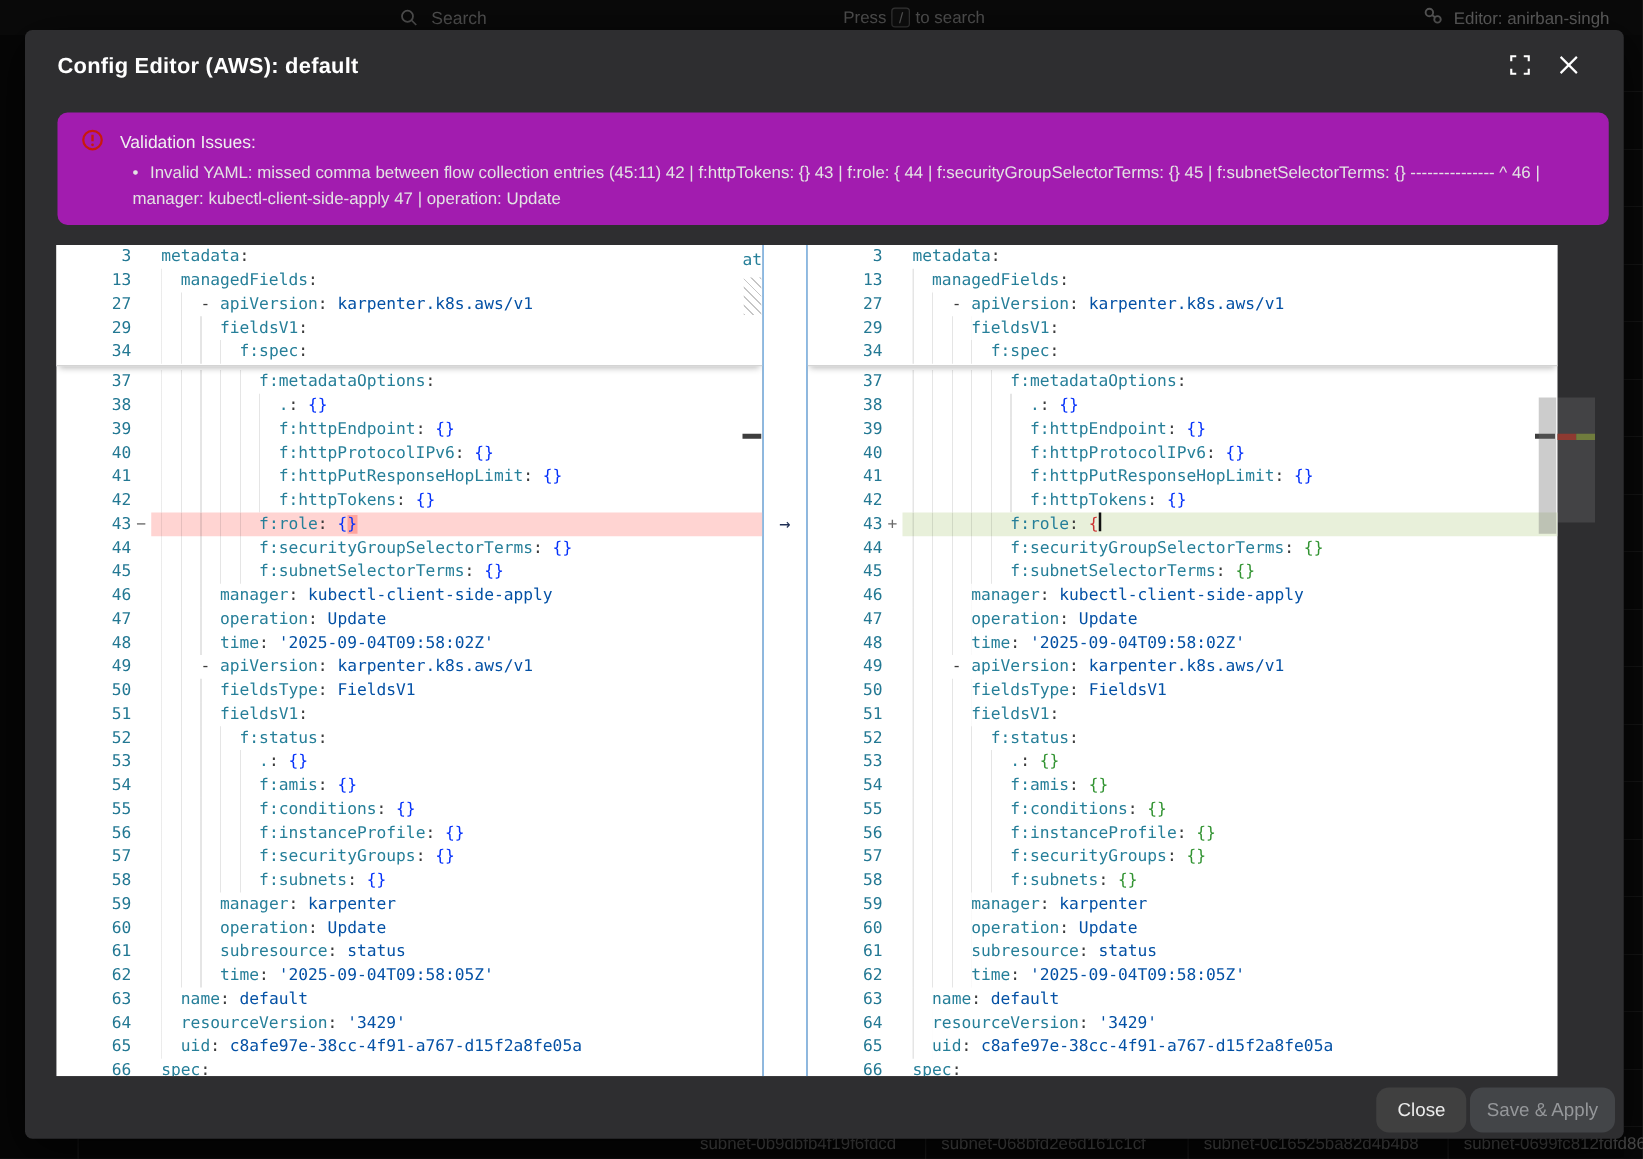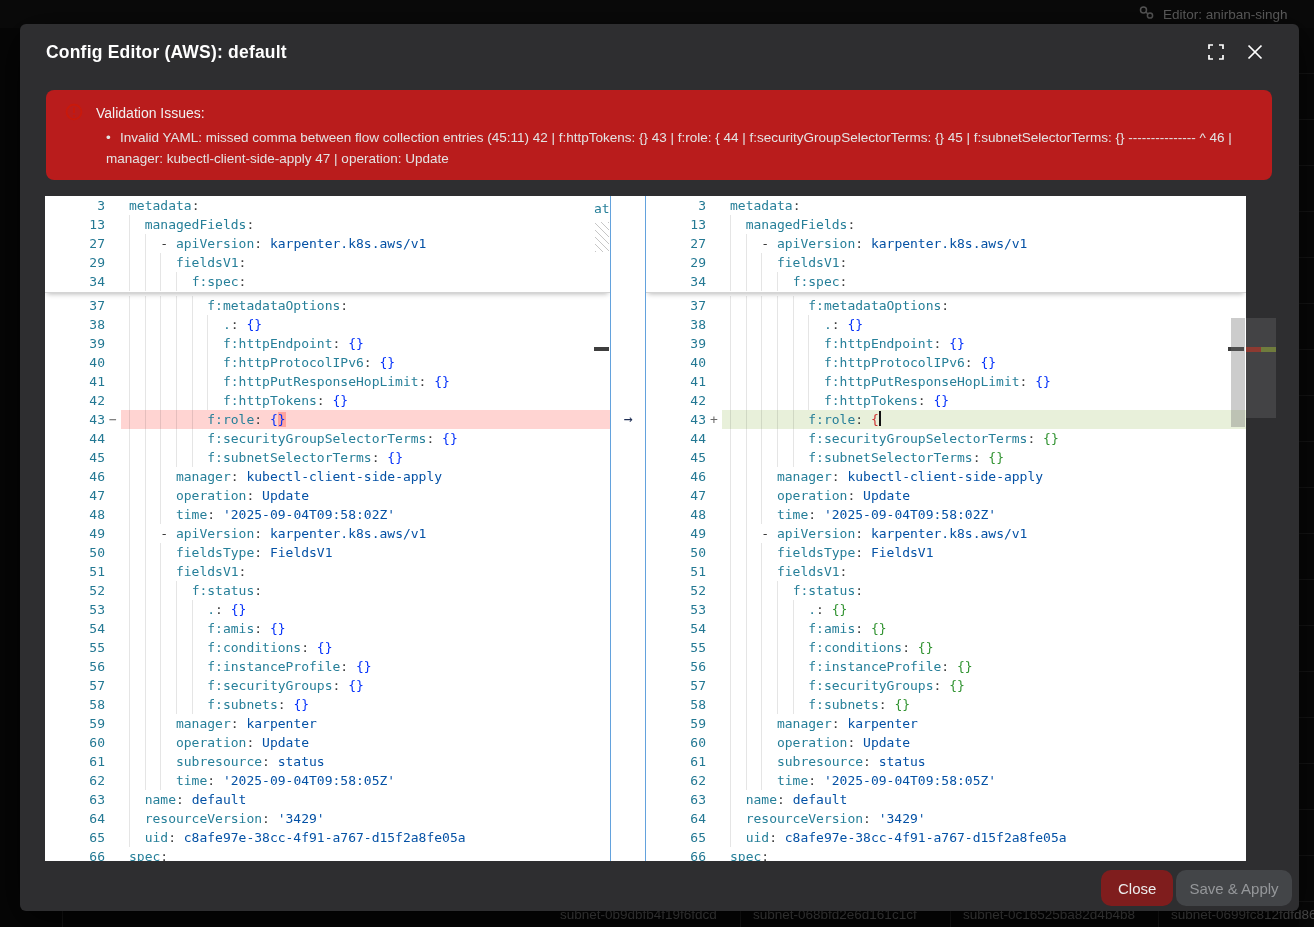--- a/index.html
+++ b/index.html
@@ -22,21 +22,21 @@
   .bl-divider{position:absolute;left:62px;top:911px;width:1px;height:16px;background:#2b2b2b;z-index:1;}
   .scrim{position:absolute;inset:0;background:rgba(0,0,0,.42);z-index:5;}
   
   .modal{position:absolute;left:20px;top:24px;width:1279px;height:887px;background:#2e2e30;
          border-radius:6px;box-shadow:0 10px 40px rgba(0,0,0,.75);z-index:10;}
   .modal-title{position:absolute;left:26px;top:18px;font-size:17.5px;font-weight:700;color:#ffffff;letter-spacing:.2px;}
   .icon-btn{position:absolute;width:22px;height:22px;cursor:pointer;display:flex;align-items:center;justify-content:center;}
   #btn-expand{left:1185px;top:19px;}
   #btn-close-x{left:1224px;top:19px;}
   
-  .alert{position:absolute;left:26px;top:66px;width:1226px;height:90px;background:#b91c1c;border-radius:8px;}
+  .alert{position:absolute;left:26px;top:66px;width:1226px;height:90px;background:#a21caf;border-radius:8px;padding-left:15px;}
   .alert-icon{position:absolute;left:19px;top:13px;}
   .alert-title{position:absolute;left:50px;top:15px;font-size:14px;color:#f0f0f0;}
   .alert-body{position:absolute;left:60px;top:37px;right:22px;font-size:13.5px;color:#e3e3e3;line-height:21px;}
   .alert-body .bullet{display:inline-block;width:14px;}
   
   .editor{position:absolute;left:25px;top:172px;width:1231px;height:665px;overflow:hidden;}
   .pane{position:absolute;top:0;bottom:0;background:#ffffff;overflow:hidden;}
   #pane-left{left:0;width:565px;}
   #pane-right{left:601px;width:600px;}
   .gutter{position:absolute;left:565px;width:34px;top:0;bottom:0;background:#ffffff;
@@ -68,27 +68,37 @@
   .vscroll{position:absolute;top:122px;height:109px;left:585px;width:14px;background:rgba(110,110,110,.35);z-index:5;}
   .ruler{position:absolute;left:1201px;width:30px;top:0;bottom:0;}
   .ruler-view{position:absolute;left:0;right:0;top:122px;height:100px;background:rgba(255,255,255,.10);}
   .mark{position:absolute;top:151px;height:5px;}
   .mark-red{left:0;width:15px;background:#8e3a31;}
   .mark-green{left:15px;width:15px;background:#707c3d;}
   
   .btn{position:absolute;height:36px;border-radius:10px;border:none;display:flex;align-items:center;
        justify-content:center;font-family:"Liberation Sans",sans-serif;font-size:15px;cursor:pointer;padding:0 20px;}
   #btn-undo{left:8px;top:846px;background:#1c1c1e;color:#ececec;}
-  #btn-close{left:1081px;top:846px;background:#7f1d1d;color:#ececec;padding:0 17px;}
+  #btn-close{left:1081px;top:846px;background:#404040;color:#ececec;padding:0 17px;}
   #btn-save{left:1156px;top:846px;width:116px;background:#434548;color:#95979a;cursor:default;padding:12px;}
 </style>
 </head>
 <body>
 
 <div class="topbar">
+  <div class="search-wrap">
+    <span class="search-icon">
+      <svg width="14" height="14" viewBox="0 0 14 14">
+          <circle cx="6" cy="6" r="4.4" fill="none" stroke="#8e8e8e" stroke-width="1.4"></circle>
+          <line x1="9.4" y1="9.4" x2="13" y2="13" stroke="#8e8e8e" stroke-width="1.4"></line>
+        </svg>
+    </span>
+    <span class="search-ph">Search</span>
+    <span class="press-hint"><span>Press</span><span class="key-badge">/</span><span>to search</span></span>
+  </div>
   <div class="cluster">
     <span>
       <svg width="17" height="17" viewBox="0 0 17 17">
           <circle cx="5.5" cy="6" r="3" fill="none" stroke="#9a9a9a" stroke-width="1.5"></circle>
           <circle cx="12" cy="11.5" r="2.6" fill="none" stroke="#9a9a9a" stroke-width="1.5"></circle>
           <line x1="7.6" y1="8" x2="10" y2="9.8" stroke="#9a9a9a" stroke-width="1.5"></line>
         </svg>
     </span>
     <span>Editor: anirban-singh</span>
   </div>

